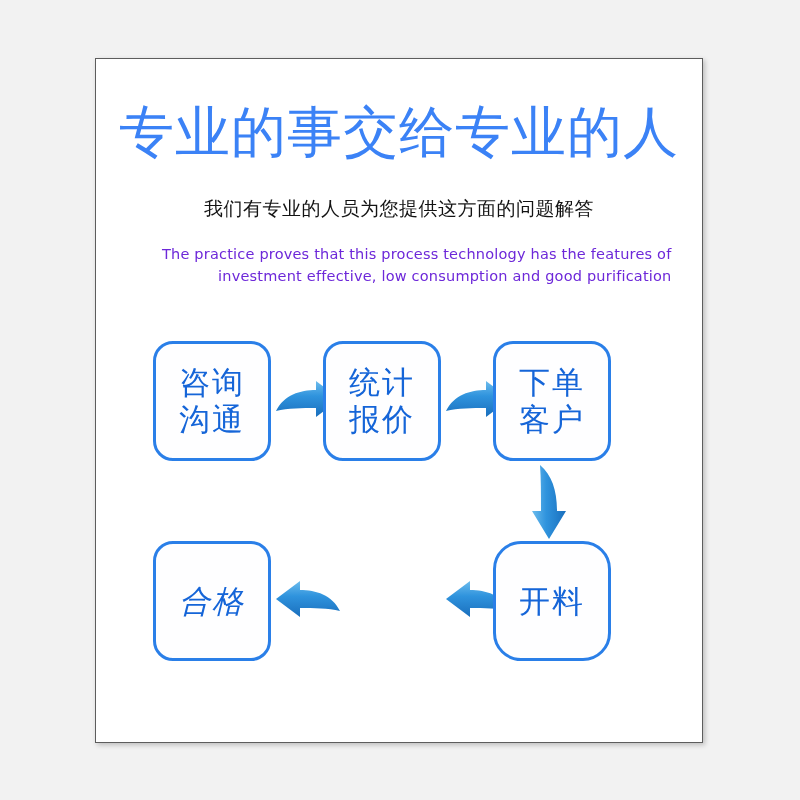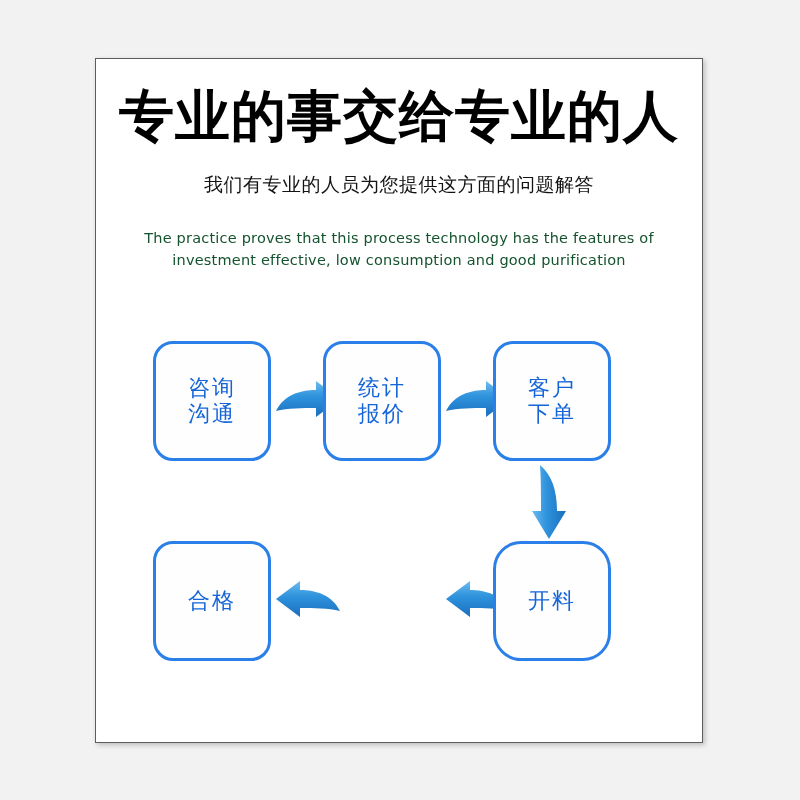--- a/index.html
+++ b/index.html
@@ -31,53 +31,54 @@
   
   #headline-block {
     position: absolute;
     left: 0;
     top: 0;
     width: 100%;
     text-align: center;
   }
 
   #main-title {
-    margin: 0;
+    margin: 16px;
     padding-top: 26px;
     font-size: 55px;
     line-height: 1.15;
-    font-weight: 700;
+    font-weight: 400;
     letter-spacing: 1px;
-    color: #000000;
+    color: #3b82f6;
     font-family: "DejaVu Sans", "Liberation Sans", sans-serif;
     white-space: nowrap;
   }
 
   #sub-title {
-    margin: 8px;
+    margin: 0;
     padding-top: 16px;
     font-size: 19px;
     line-height: 1.3;
     font-weight: 400;
     color: #131313;
     letter-spacing: 0.5px;
     font-family: "DejaVu Sans", "Liberation Sans", sans-serif;
     white-space: nowrap;
   }
 
   #english-caption {
     margin: 0 auto;
     padding-top: 22px;
     width: 545px;
     font-size: 14.5px;
     line-height: 1.55;
     font-weight: 400;
-    color: #14532d;
+    color: #6d28d9;
     letter-spacing: 0.2px;
     font-family: "DejaVu Sans", "Liberation Sans", sans-serif;
+    text-align: right;
   }
 
   
   #flow-diagram {
     position: absolute;
     left: 0;
     top: 0;
     width: 608px;
     height: 685px;
   }
@@ -91,35 +92,35 @@
     background: #fefeff;
     box-sizing: border-box;
     display: flex;
     flex-direction: column;
     align-items: center;
     justify-content: center;
   }
 
   .flow-node .node-line {
     color: #1565d8;
-    font-size: 22px;
+    font-size: 31px;
     line-height: 1.18;
     letter-spacing: 2px;
     font-weight: 400;
     font-family: "DejaVu Sans", "Liberation Sans", sans-serif;
     white-space: nowrap;
   }
 
   
   #node-consult   { left: 57px;  top: 282px; }
   #node-quote     { left: 227px; top: 282px; }
   #node-order     { left: 397px; top: 282px; }
   #node-cutting   { left: 397px; top: 482px; border-radius: 28px; }
   #node-shipping  { left: 227px; top: 482px; }
-  #node-accept    { left: 57px;  top: 482px; }
+  #node-accept    { left: 57px;  top: 482px; font-style: italic; }
 
   .flow-arrow {
     position: absolute;
   }
 
   #arrow-consult-quote   { left: 178px; top: 318px; width: 68px; height: 48px; }
   #arrow-quote-order     { left: 348px; top: 318px; width: 68px; height: 48px; }
   #arrow-order-cutting   { left: 432px; top: 404px; width: 48px; height: 78px; }
   #arrow-cutting-ship    { left: 348px; top: 518px; width: 68px; height: 48px; }
   #arrow-ship-accept     { left: 178px; top: 518px; width: 68px; height: 48px; }
@@ -211,22 +212,22 @@
       <span class="node-line">咨询</span>
       <span class="node-line">沟通</span>
     </div>
 
     <div class="flow-node" id="node-quote">
       <span class="node-line">统计</span>
       <span class="node-line">报价</span>
     </div>
 
     <div class="flow-node" id="node-order">
+      <span class="node-line">下单</span>
       <span class="node-line">客户</span>
-      <span class="node-line">下单</span>
     </div>
 
     <div class="flow-node" id="node-cutting">
       <span class="node-line">开料</span>
     </div>
 
 
     <div class="flow-node" id="node-accept">
       <span class="node-line">合格</span>
     </div>

